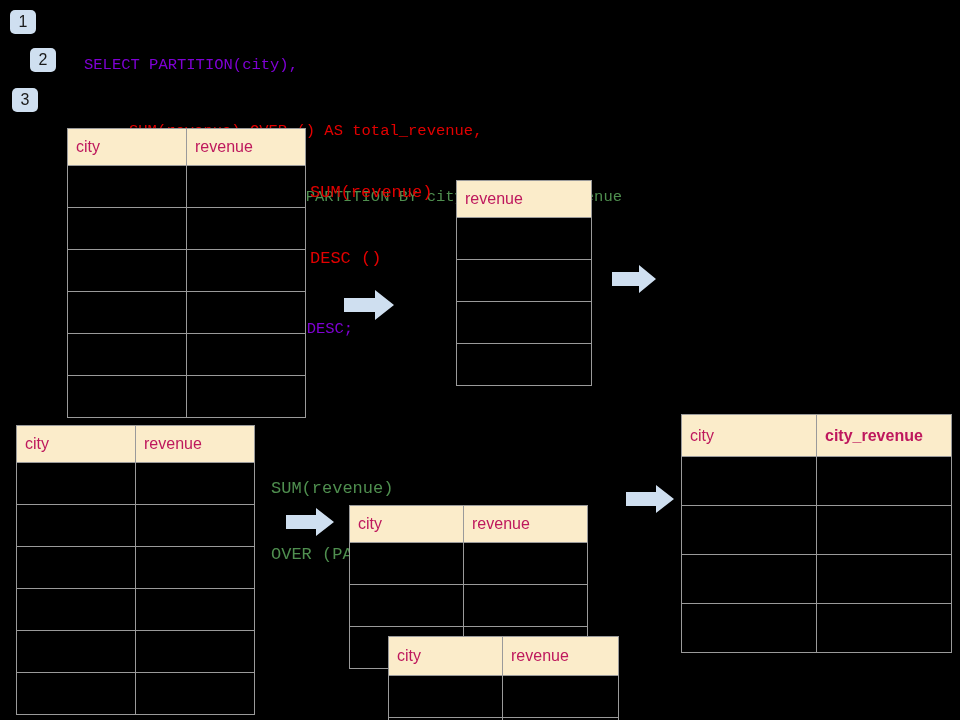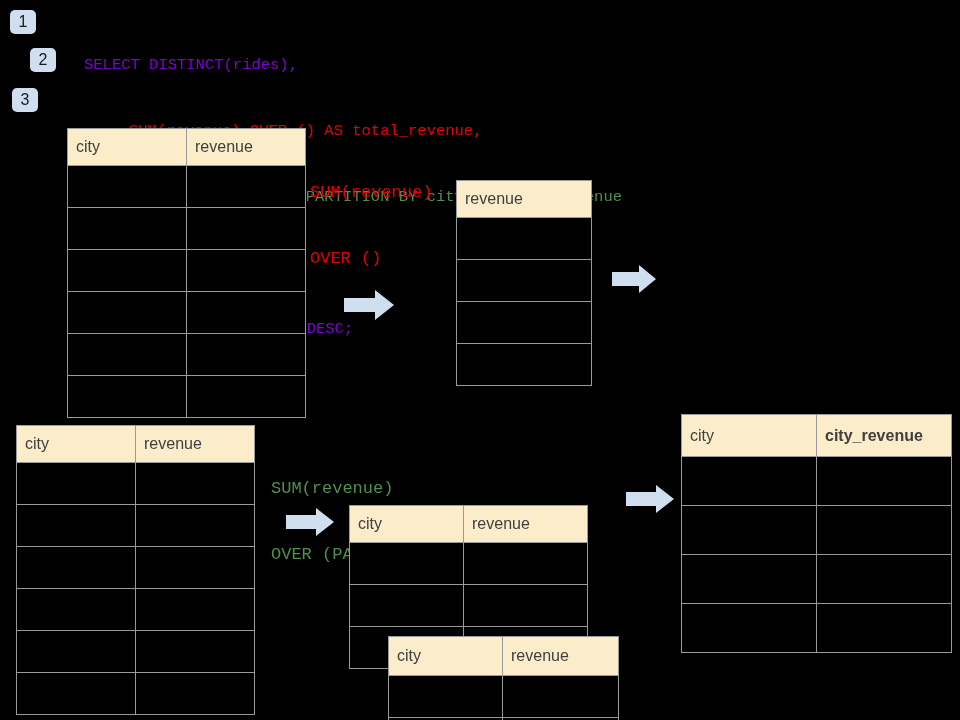--- a/index.html
+++ b/index.html
@@ -72,21 +72,21 @@
     background: #000000;
   }
   .tbl td {
     border: 1px solid #9a9a9a;
     padding: 0;
     background: #000000;
   }
   .tbl th {
     border: 1px solid #9a9a9a;
     background: #fbecca;
-    color: #404040;
+    color: #be185d;
     font-family: "Liberation Sans", sans-serif;
     font-size: 16px;
     font-weight: normal;
     text-align: left;
     padding: 0 0 0 8px;
   }
 
   
   .arrow {
     position: absolute;
@@ -102,31 +102,31 @@
     <span>1</span>
   </div>
   <div class="badge" style="left:30px; top:48px;">
     <span>2</span>
   </div>
   <div class="badge" style="left:12px; top:88px;">
     <span>3</span>
   </div>
 
   <div class="sql" style="left:84px; top:10px;">
-    <div class="sql-line c-purple">SELECT DISTINCT(rides),</div>
+    <div class="sql-line c-purple">SELECT PARTITION(city),</div>
     <div class="sql-line c-red" style="padding-left:45px;"><span>SUM(revenue) OVER () AS total_revenue,</span></div>
     <div class="sql-line c-green" style="padding-left:45px;"><span>SUM(revenue) OVER (PARTITION BY city) as city_revenue</span></div>
     <div class="sql-line c-purple" style="padding-left:18px;"><span>FROM rides</span></div>
     <div class="sql-line c-purple" style="padding-left:18px;"><span>ORDER by city_revenue DESC;</span></div>
   </div>
 
 
   <div class="annot c-red" style="left:310px; top:138px;">
     <div>SUM(revenue)</div>
-    <div>OVER ()</div>
+    <div>DESC ()</div>
   </div>
 
   <div class="annot c-green" style="left:271px; top:434px;">
     <div>SUM(revenue)</div>
     <div>OVER (PARTITION</div>
   </div>
 
   <table class="tbl" style="left:67px; top:128px; width:238px;">
     <colgroup>
         <col style="width:119px">

